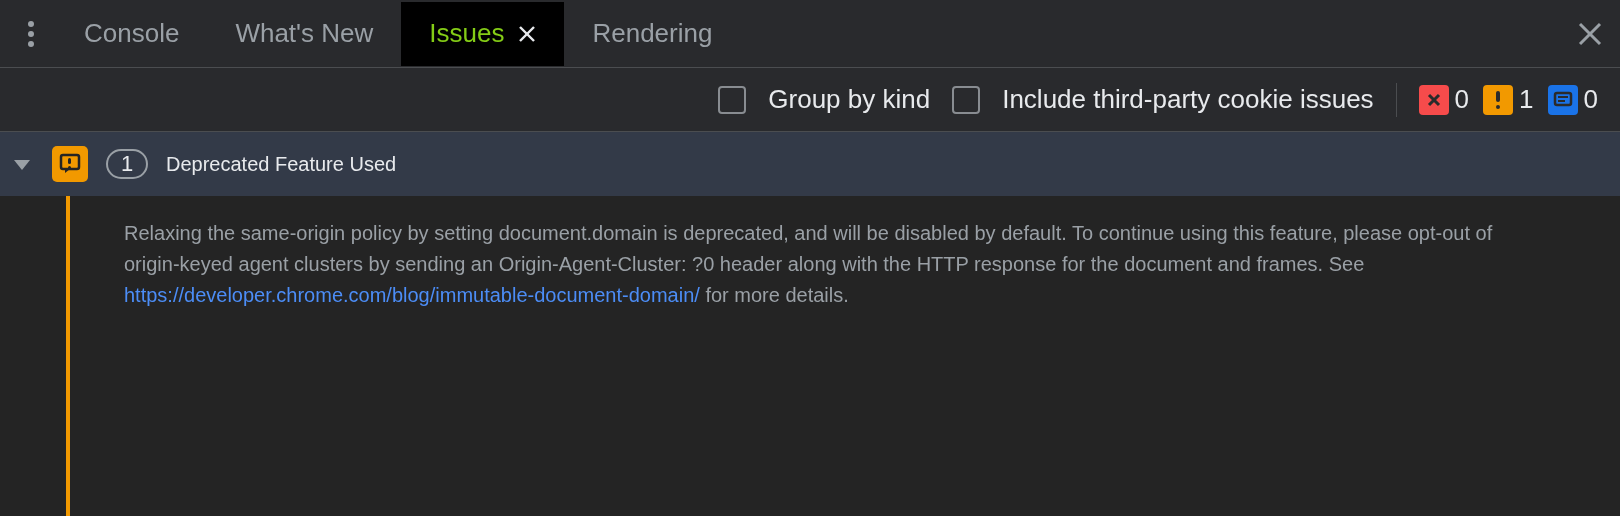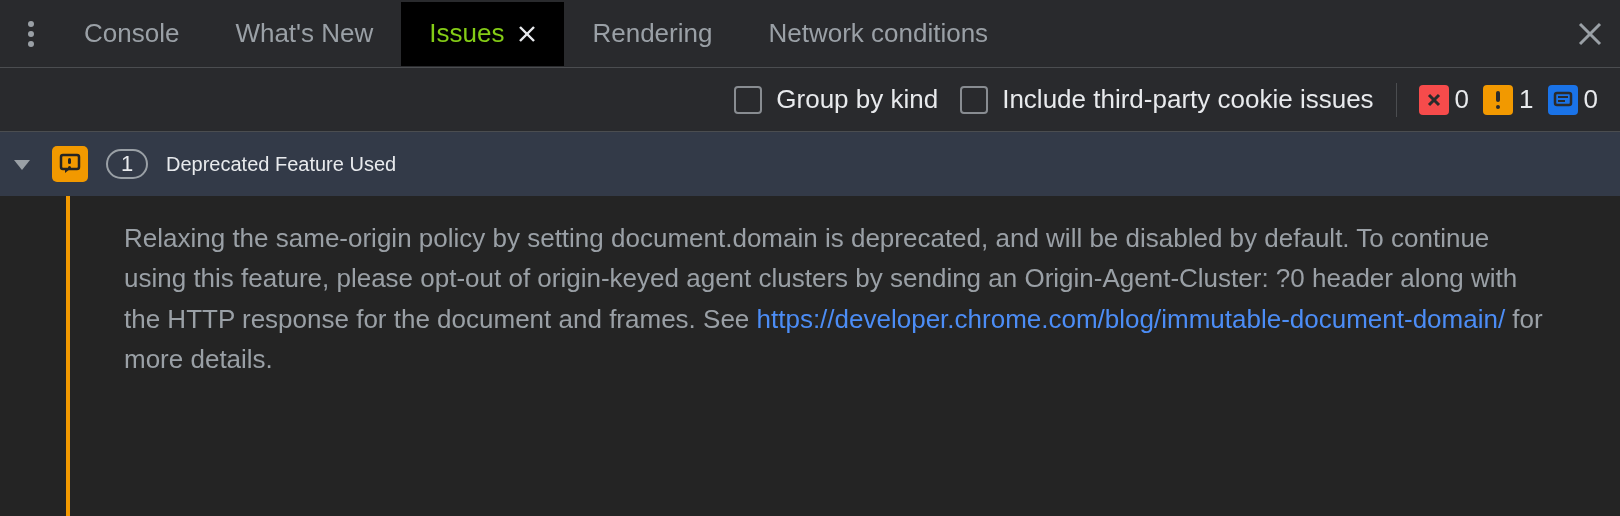--- a/index.html
+++ b/index.html
@@ -57,21 +57,21 @@
     background: #292a2d;
     border-bottom: 1px solid #4b4d50;
     display: flex;
     align-items: center;
     justify-content: flex-end;
     padding: 0 22px 0 0;
     gap: 22px;
     color: #e8eaed;
   }
   .chk-wrap {
-    display: flex; align-items: center; gap: 14px;
+    display: flex; align-items: center; gap: 22px;
     cursor: pointer;
   }
   .chkbox {
     width: 28px; height: 28px;
     border: 2px solid #888c91;
     border-radius: 4px;
   }
   .chk-label { color: #e8eaed; font-size: 26px; }
   .vdiv {
     width: 1px; height: 34px; background: #4b4d50;
@@ -140,21 +140,21 @@
   }
   .trail {
     width: 4px;
     height: 320px;
     background: #f29900;
     margin-right: 0;
     margin-top: 0;
   }
   .issue-body {
     padding: 22px 40px 20px 54px;
-    font-size: 26px;
+    font-size: 20px;
     line-height: 1.55;
     color: #9aa0a6;
     max-width: 1520px;
   }
   .issue-body a {
     color: #4c8df6;
     text-decoration: none;
   }
 </style>
 </head>
@@ -179,23 +179,20 @@
     <span>Issues</span>
     <span class="tab-close">
       <svg viewBox="0 0 18 18">
         <line x1="2" y1="2" x2="16" y2="16" stroke="#e8eaed" stroke-width="2.4"></line>
         <line x1="16" y1="2" x2="2" y2="16" stroke="#e8eaed" stroke-width="2.4"></line>
       </svg>
     </span>
   </div>
   <div class="tab">
     <span>Rendering</span>
-  </div>
-  <div class="tab">
-    <span>Network conditions</span>
   </div>
 
   <div class="spacer"></div>
 
   <div class="panel-close">
     <svg viewBox="0 0 26 26">
       <line x1="3" y1="3" x2="23" y2="23" stroke="#9aa0a6" stroke-width="3"></line>
       <line x1="23" y1="3" x2="3" y2="23" stroke="#9aa0a6" stroke-width="3"></line>
     </svg>
   </div>

